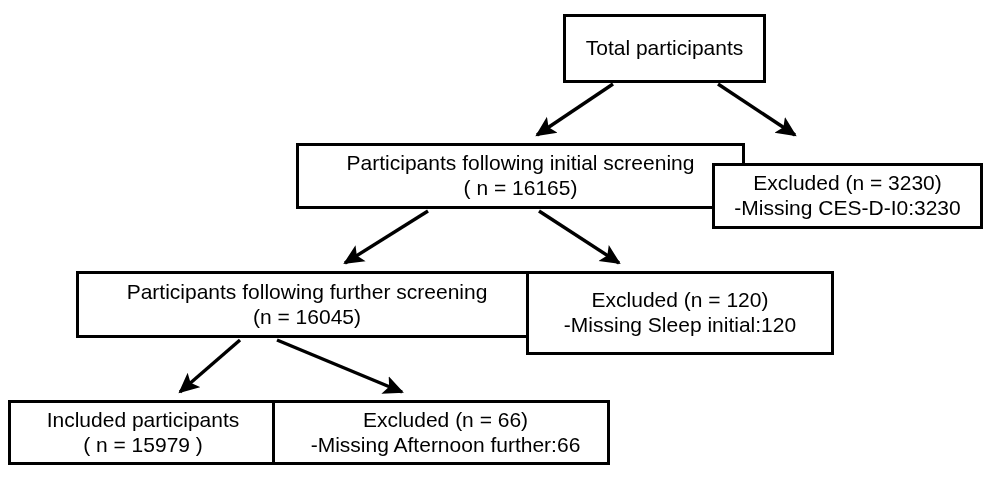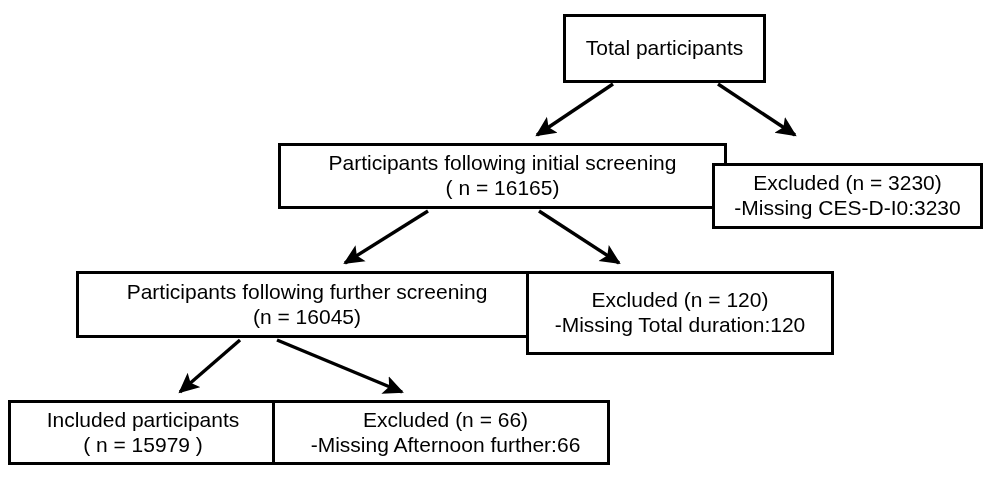--- a/index.html
+++ b/index.html
@@ -37,21 +37,21 @@
     line-height: 1.18;
     white-space: nowrap;
     letter-spacing: 0px;
   }
   .node .line {
     display: block;
   }
   
   #node-total        { left: 563px;  top: 14px;  width: 203px; height: 69px; }
   
-  #node-initial      { left: 278px;  top: 143px; width: 449px; height: 66px; }
+  #node-initial      { left: 296px;  top: 143px; width: 449px; height: 66px; }
   #node-excl-cesd    { left: 712px;  top: 143px; width: 271px; height: 66px; margin-top: 20px; }
   
   #node-further      { left: 76px;   top: 271px; width: 462px; height: 67px; }
   #node-excl-sleep   { left: 526px;  top: 271px; width: 308px; height: 84px; }
   
   #node-included     { left: 8px;    top: 400px; width: 270px; height: 65px; }
   #node-excl-nap     { left: 272px;  top: 400px; width: 338px; height: 65px; padding-left: 9px; }
 </style>
 </head>
 <body>
@@ -92,21 +92,21 @@
     <span class="line">-Missing CES-D-I0:3230</span>
   </div>
 
   <div class="node" id="node-further">
     <span class="line">Participants following further screening</span>
     <span class="line">(n = 16045)</span>
   </div>
 
   <div class="node" id="node-excl-sleep">
     <span class="line">Excluded (n = 120)</span>
-    <span class="line">-Missing Total duration:120</span>
+    <span class="line">-Missing Sleep initial:120</span>
   </div>
 
   <div class="node" id="node-included">
     <span class="line">Included participants</span>
     <span class="line">( n = 15979 )</span>
   </div>
 
   <div class="node" id="node-excl-nap">
     <span class="line">Excluded (n = 66)</span>
     <span class="line">-Missing Afternoon further:66</span>

